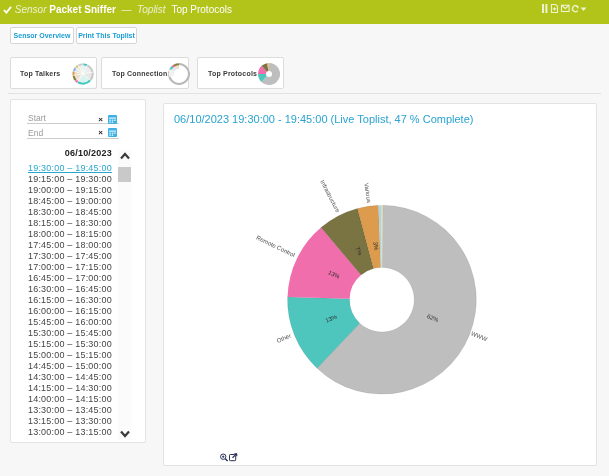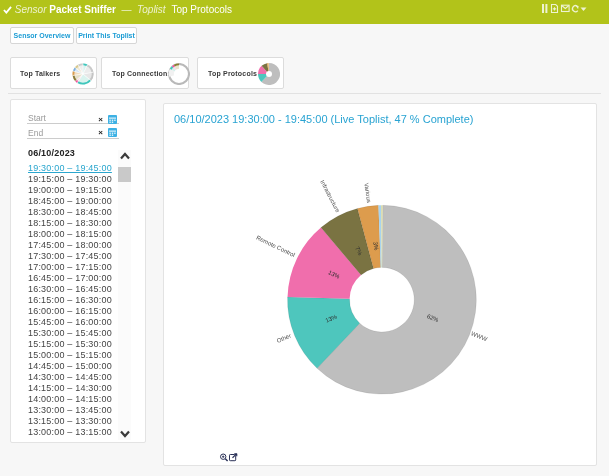--- a/index.html
+++ b/index.html
@@ -27,21 +27,21 @@
   #sidebar { left:10px; top:99px; width:136px; height:344px;text-decoration:underline; }
   #main { left:163px; top:103px; width:434px; height:363px; }
   
   .inp { position:absolute; left:16px; width:92px; border-bottom:1px solid #ccc;
     font-size:8.5px; color:#9a9a9a; }
   .ph { position:absolute; left:1px; top:1.5px; }
   .xico { position:absolute; font-size:8px; color:#222; font-weight:bold; }
   
   .tlist { position:absolute; left:17px; top:48px; font-size:9px; color:#444;
     line-height:11px; letter-spacing:0.2px; white-space:nowrap; }
-  .tlist .date { font-weight:bold; color:#222; margin-bottom:4px; }
+  .tlist .date { font-weight:bold; color:#222; margin-bottom:4px;text-align:right; }
   .tlist .sel { color:#2aa6ce; text-decoration:underline;text-align:center; }
   
   .sbar { position:absolute; left:107px; top:50px; width:13px; height:290px; background:#fbfbfb; }
   .sthumb { position:absolute; left:0; top:17px; width:13px; height:15px; background:#c9c9c9; }
   
   .mtitle { position:absolute; left:10px; top:8.5px; font-size:11px; color:#28a3d2; white-space:nowrap; }
   .olbl { font-size:6px; fill:#4e4e4e; }
   .plbl { font-size:6px; fill:#2e2e2e; }
 </style>
 </head>

